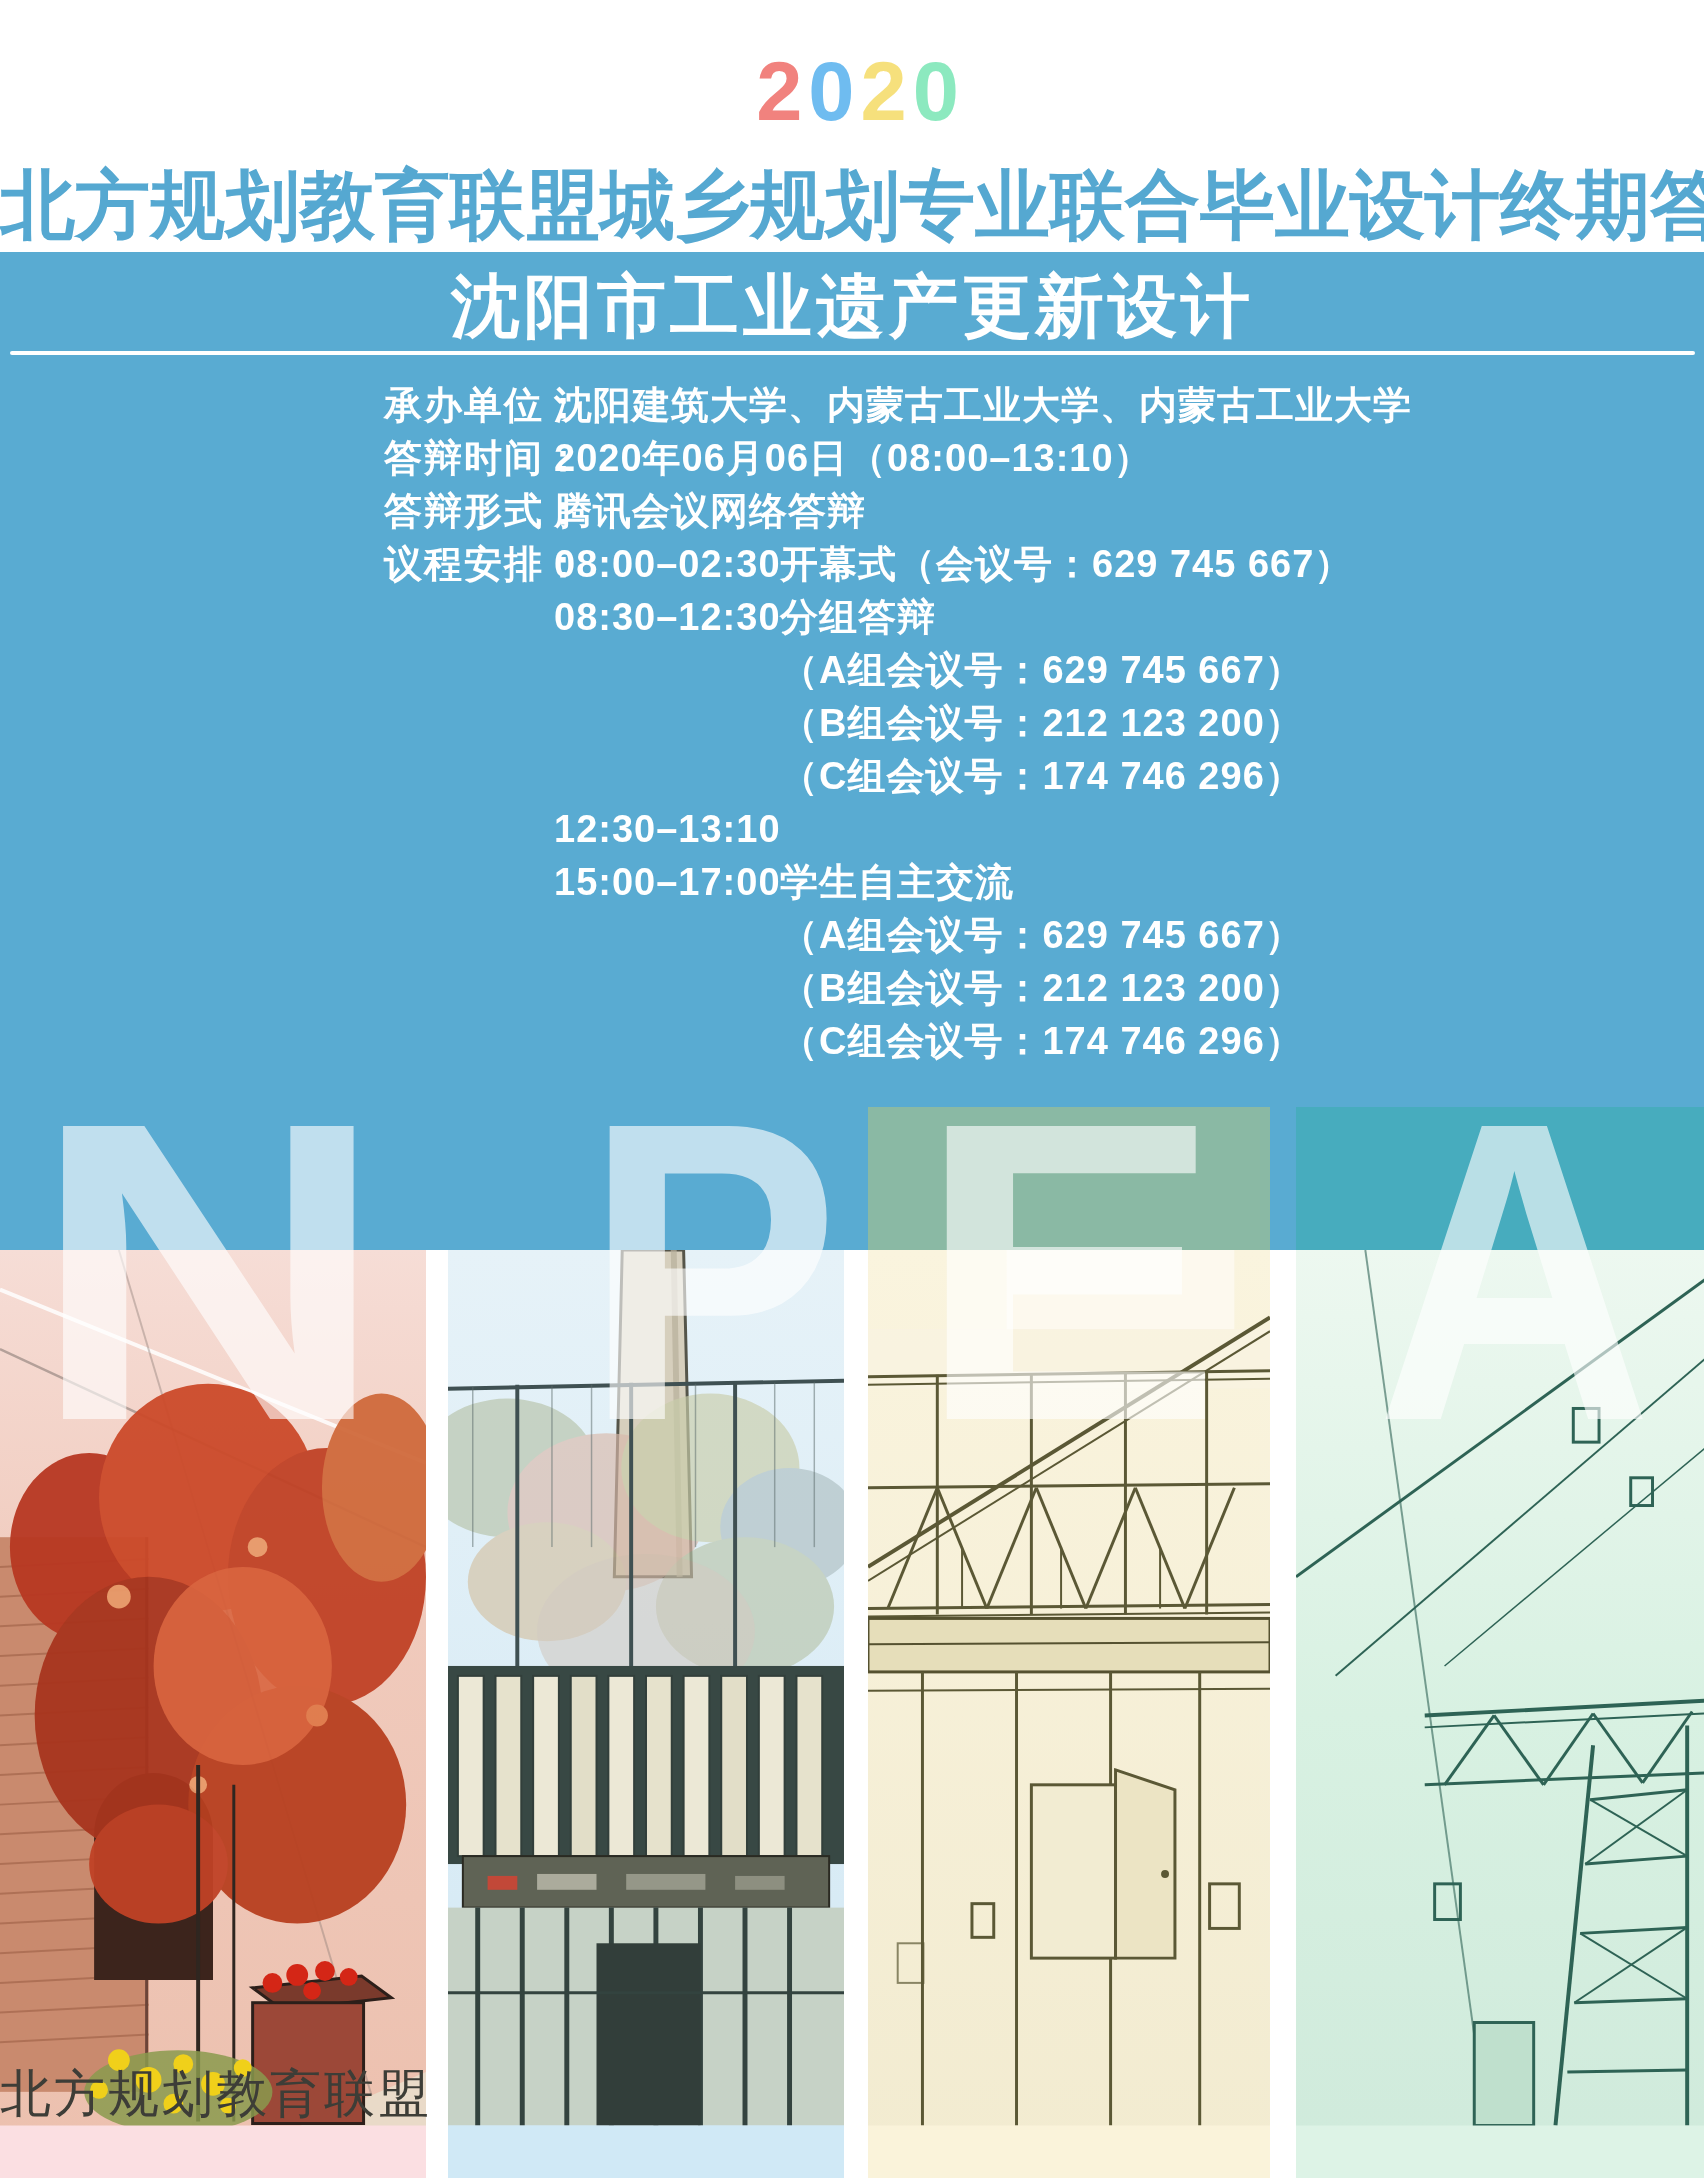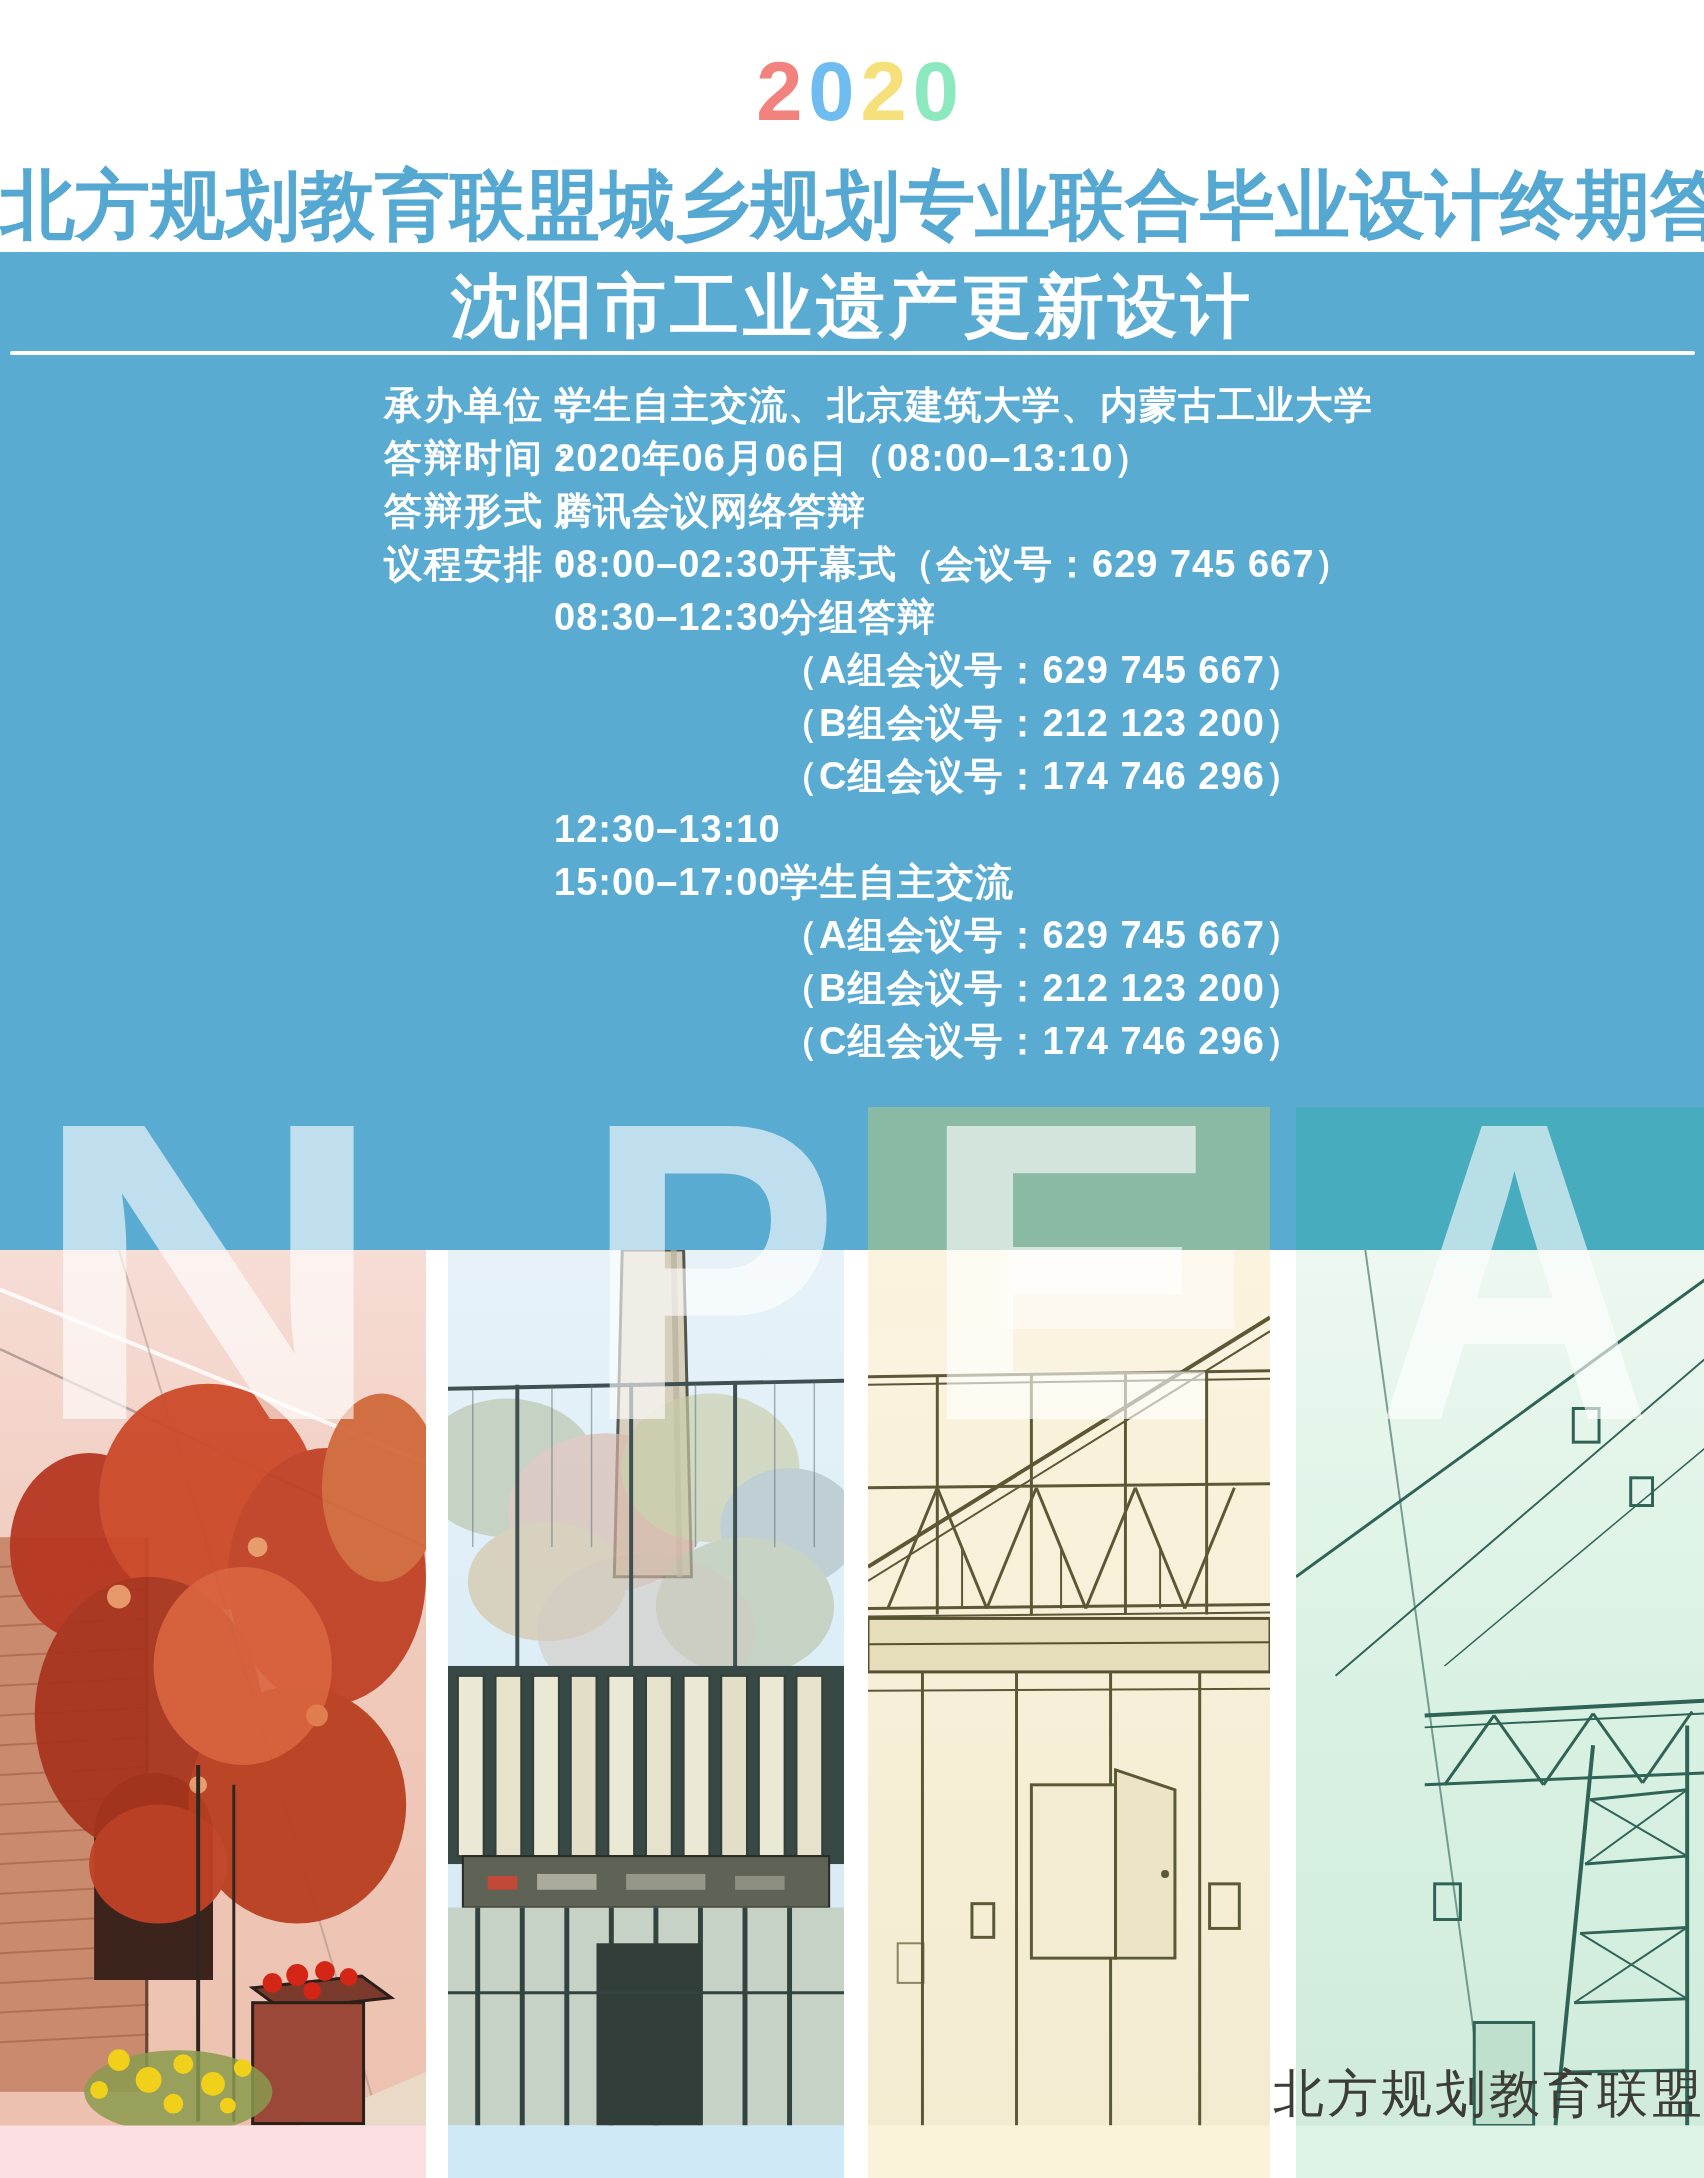--- a/index.html
+++ b/index.html
@@ -52,42 +52,42 @@
   .letter {
     position:absolute; top:1117px; height:308px; line-height:308px;
     font-size:426px; font-weight:bold; transform-origin:left top;
     font-family:"Liberation Sans", sans-serif; z-index:5; user-select:none;
   }
   .letter-n { left:30px;   transform:scaleX(1.16); }
   .letter-p { left:584px;  transform:scaleX(0.90); }
   .letter-e { left:916px;  transform:scaleX(1.08); }
   .letter-a { left:1376px; transform:scaleX(0.90); }
   .caption {
-    position:absolute; top:2065px; left:0; width:1705px; text-align:right;
+    position:absolute; top:2065px; left:0; width:1705px; text-align:left;
     font-size:51px; line-height:57px; letter-spacing:3px; z-index:6;
   }
 </style>
 </head>
 <body>
 
 <div class="poster">
 
   <div class="year">
     <span style="color: rgb(241, 130, 126);">2</span><span style="color: rgb(111, 188, 240);">0</span><span style="color: rgb(246, 224, 124);">2</span><span style="color: rgb(140, 233, 191);">0</span>
   </div>
 
   <div class="main-title" style="color: rgb(85, 168, 209);">北方规划教育联盟城乡规划专业联合毕业设计终期答辩</div>
 
   <div class="band" style="background-color: rgb(89, 171, 210);">
     <div class="subtitle">沈阳市工业遗产更新设计</div>
     <div class="divider"></div>
     <div class="schedule" id="schedule">
         <div class="srow">
           <span class="lbl">承办单位：</span>
-          <span class="desc">学生自主交流、北京建筑大学、内蒙古工业大学</span>
+          <span class="desc">沈阳建筑大学、内蒙古工业大学、内蒙古工业大学</span>
         </div>
         <div class="srow">
           <span class="lbl">答辩时间：</span>
           <span class="desc">2020年06月06日（08:00–13:10）</span>
         </div>
         <div class="srow">
           <span class="lbl">答辩形式：</span>
           <span class="desc">腾讯会议网络答辩</span>
         </div>
         <div class="srow">

